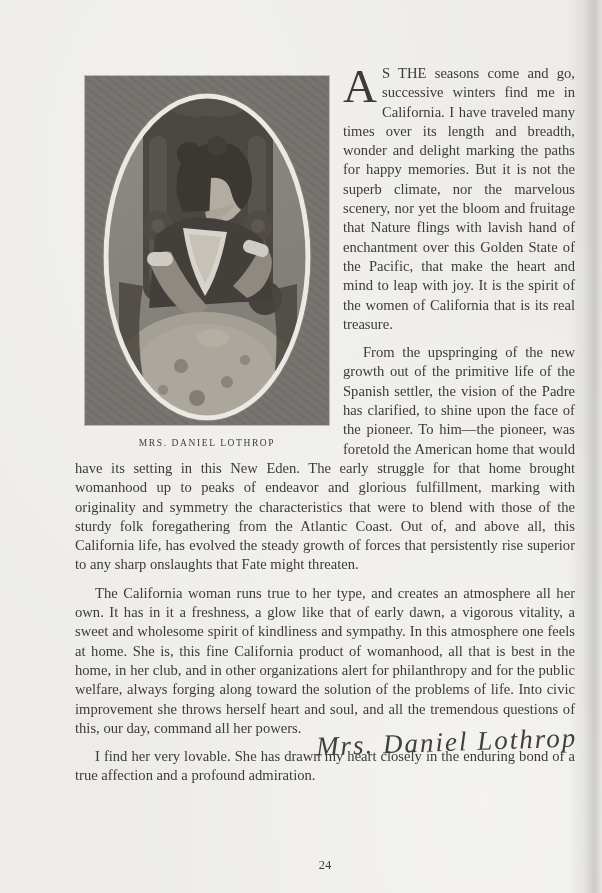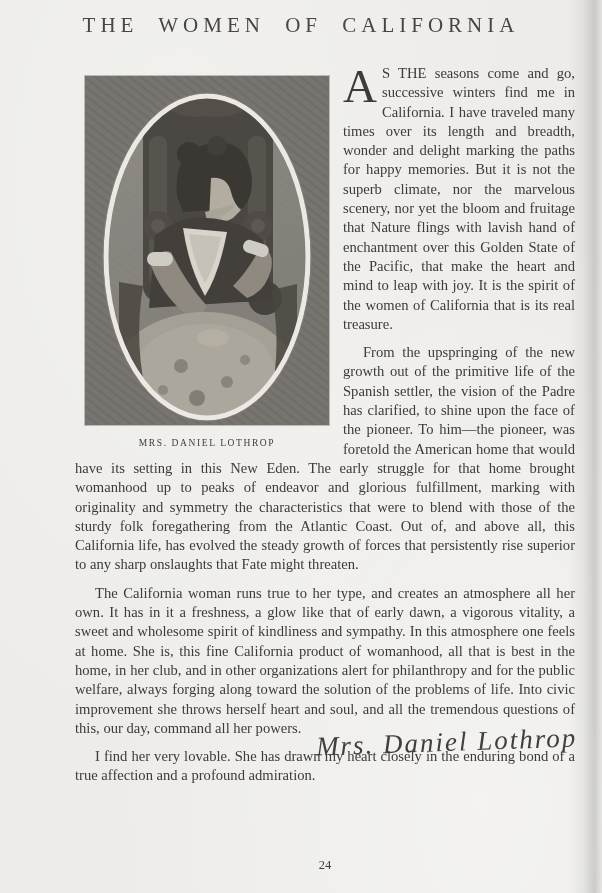--- a/index.html
+++ b/index.html
@@ -77,21 +77,20 @@
     font-size:12.5px;
     color:#58575' ;
     color:#585755;
   }
 </style>
 </head>
 <body>
 
 <div class="page">
 
-  <div class="title">THE WOMEN OF CALIFORNIA</div>
 
   <div class="text-flow">
 
     <div class="photo-block">
       <svg class="photo-frame" viewBox="0 0 244 349" xmlns="http://www.w3.org/2000/svg" aria-hidden="true">
         <defs>
           <pattern id="ptex" width="7" height="7" patternUnits="userSpaceOnUse" patternTransform="rotate(38)">
             <rect width="7" height="7" fill="#787471"></rect>
             <rect width="7" height="2.2" fill="#6f6c68"></rect>
           </pattern>

